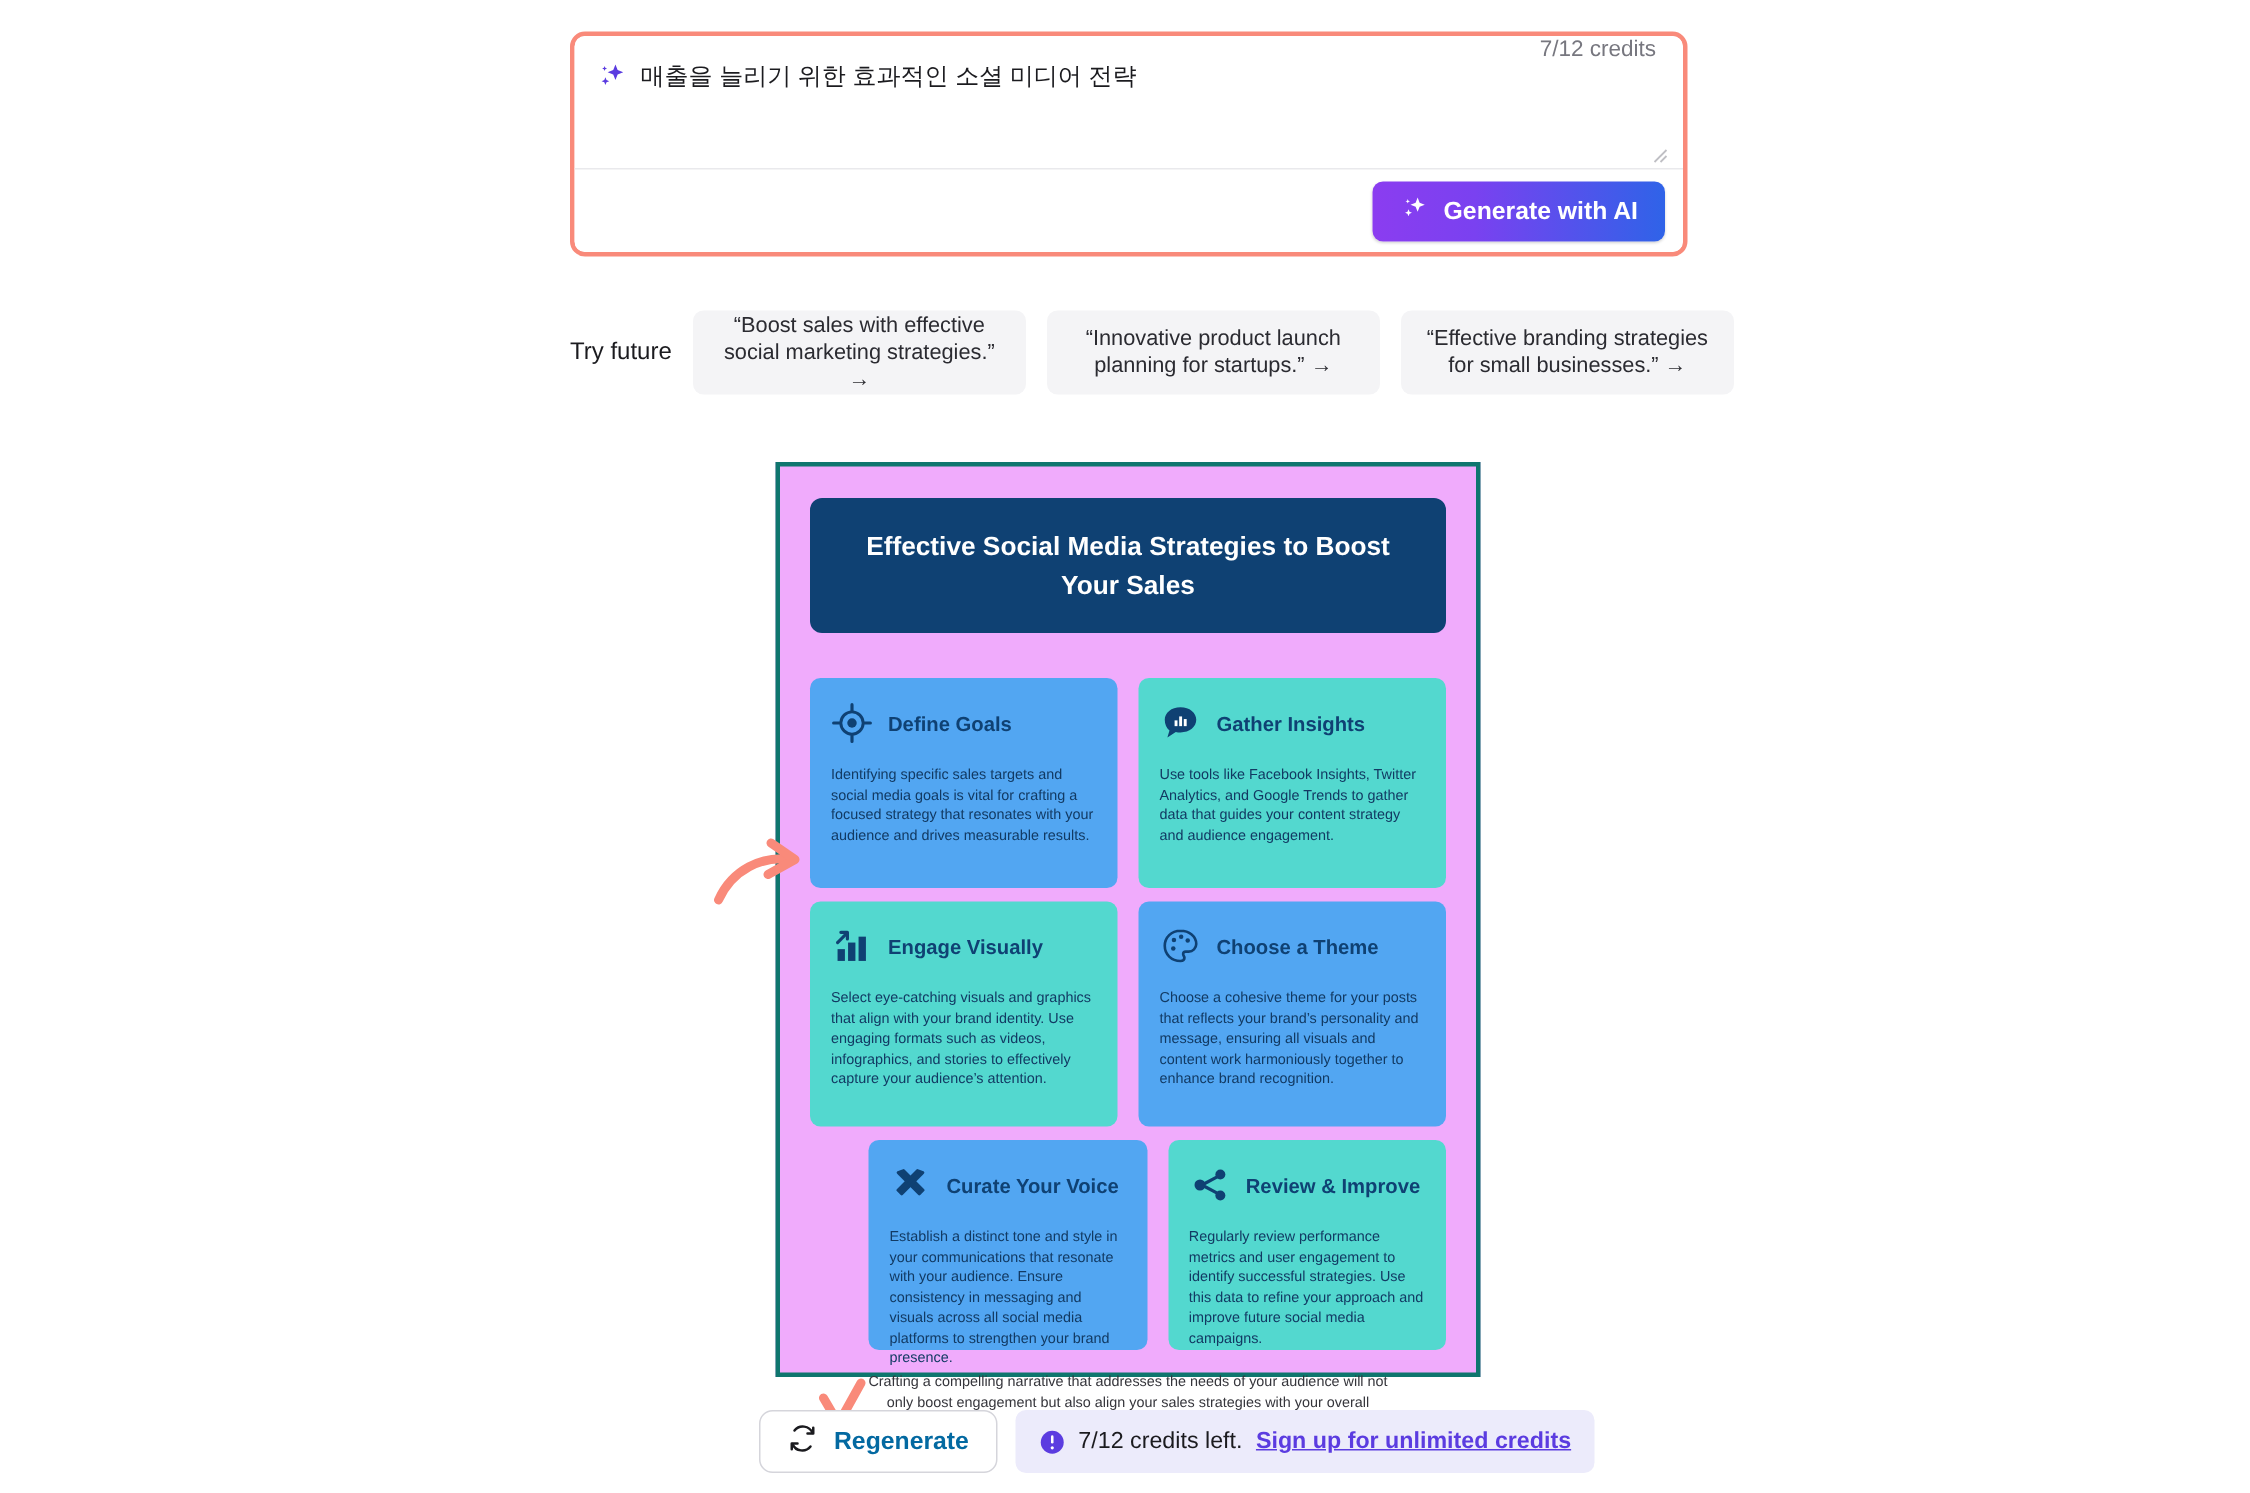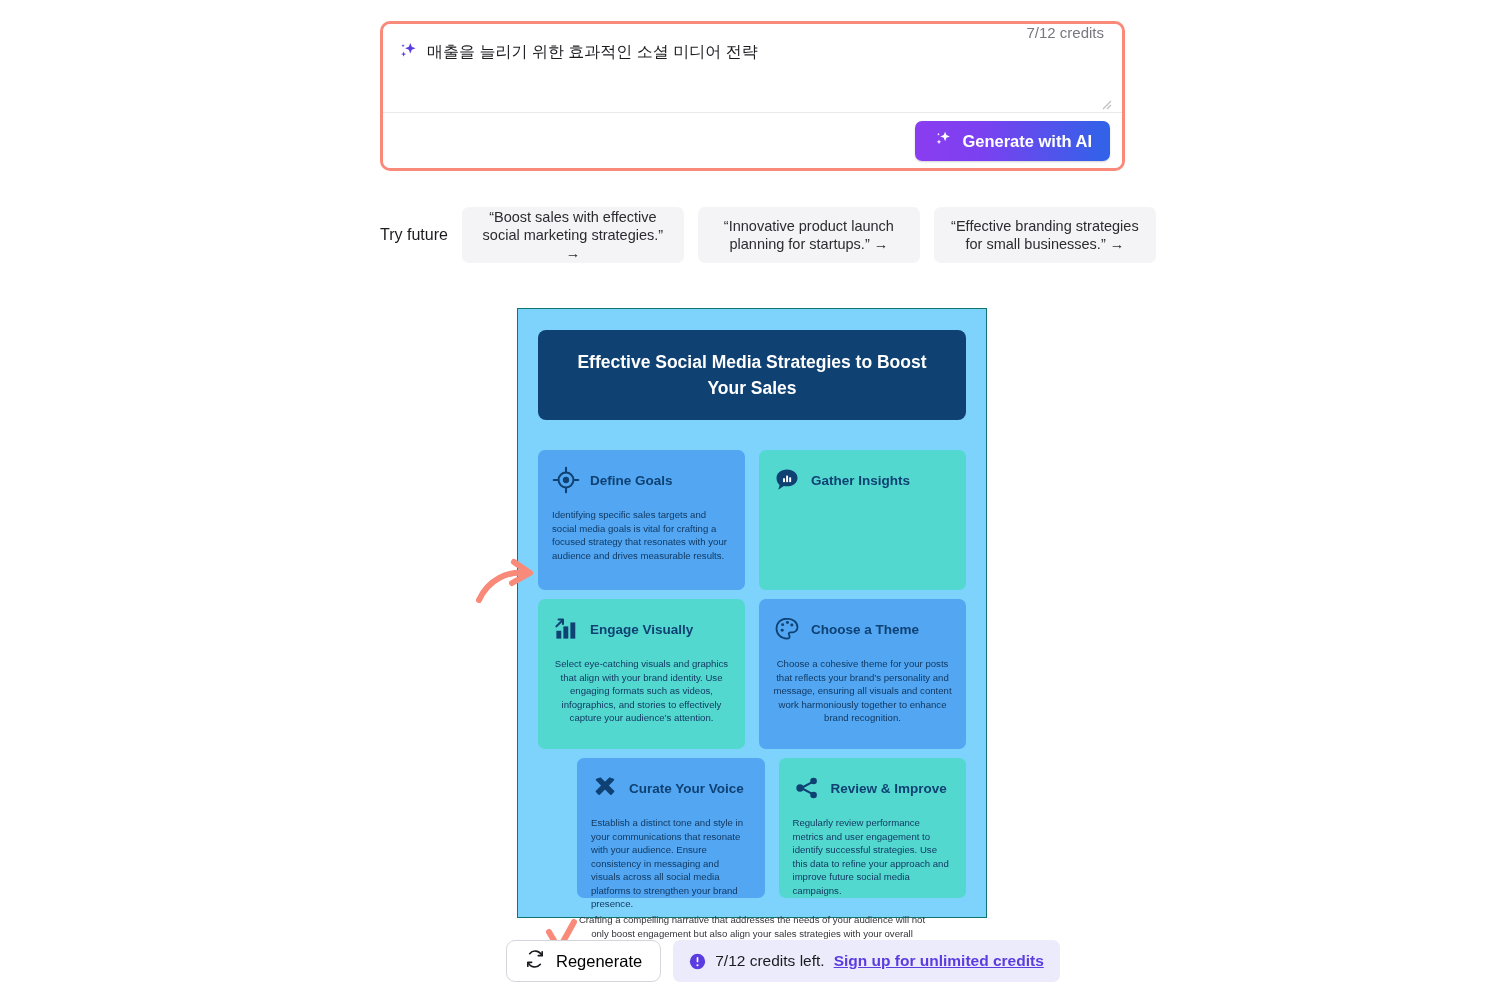--- a/index.html
+++ b/index.html
@@ -72,21 +72,21 @@
     display:flex; align-items:center; justify-content:center;
     text-align:center; padding: 0 12px;
     font-size: 14.5px; color:#2b2b31; line-height:18px;
     cursor:pointer;
   }
 
   
   .info-frame {
     position:absolute; left:517px; top:308px;
     width:470px; height:610px;
-    background:#7dd3fc; border:1px solid #0f766e;
+    background:#f0abfc; border:3px solid #0f766e;
   }
   .info-inner { padding: 21px 20px 0 20px; }
   .info-title {
     background:#0f4173; border-radius:8px;
     color:#fff; font-size:17.5px; font-weight:bold;
     text-align:center; line-height:26px;
     padding: 19px 28px; margin-bottom:11px;
   }
   .card-grid { display:grid; grid-template-columns: 1fr 1fr; gap: 9px 14px; }
   .card { border-radius:7px; padding: 16px 14px 14px 14px; }
@@ -110,21 +110,21 @@
 
   
   .bottom-bar {
     position:absolute; left:506px; top:940px;
     display:flex; align-items:center; gap:12px;
   }
   .regen-btn {
     height:42px; padding: 0 18px;
     background:#fff; border:1px solid #d5d5db; border-radius:9px;
     display:flex; align-items:center; gap:11px;
-    font-size:16.5px; font-weight:normal; color:#000000;
+    font-size:16.5px; font-weight:bold; color:#0369a1;
     font-family:"Liberation Sans", sans-serif;
     cursor:pointer;
   }
   .credits-bar {
     height:42px; padding: 0 16px;
     background:#ecebfb; border-radius:7px;
     display:flex; align-items:center; gap:9px;
     font-size:15.5px; color:#1b1b1f;
   }
   .info-dot { width:17px; height:17px; flex:0 0 17px; }
@@ -207,25 +207,26 @@
             <span class="card-ic">
               <svg viewBox="0 0 32 32" width="28" height="28">
                 <path d="M16 4c7 0 12 4.2 12 9.6 0 5.4-5 9.6-12 9.6-1.3 0-2.5-.15-3.6-.4L6 27l1.6-5.3C5.4 20 4 17 4 13.6 4 8.2 9 4 16 4z" fill="#0f4173"></path>
                 <rect x="11.5" y="14" width="2.2" height="4.4" fill="#fff"></rect>
                 <rect x="15" y="11" width="2.2" height="7.4" fill="#fff"></rect>
                 <rect x="18.5" y="13" width="2.2" height="5.4" fill="#fff"></rect>
               </svg>
             </span>
             <span class="card-title">Gather Insights</span>
           </div>
-        </div>
-
-      </div>
-
-      <div class="card-grid row2" style="margin-top:9px;text-align:center;">
+          <div class="card-body">Use tools like Facebook Insights, Twitter Analytics, and Google Trends to gather data that guides your content strategy and audience engagement.</div>
+        </div>
+
+      </div>
+
+      <div class="card-grid row2" style="margin-top:9px;">
 
         <div class="card teal">
           <div class="card-head">
             <span class="card-ic">
               <svg viewBox="0 0 32 32" width="28" height="28">
                 <rect x="5" y="18" width="5.6" height="9" fill="#0f4173"></rect>
                 <rect x="13" y="13" width="5.6" height="14" fill="#0f4173"></rect>
                 <rect x="21" y="8.5" width="5.6" height="18.5" fill="#0f4173"></rect>
                 <path d="M5 13L12 6" stroke="#0f4173" stroke-width="2.4" stroke-linecap="round"></path>
                 <path d="M7.5 5.2h5v5" stroke="#0f4173" stroke-width="2.4" fill="none" stroke-linecap="round" stroke-linejoin="round"></path>

